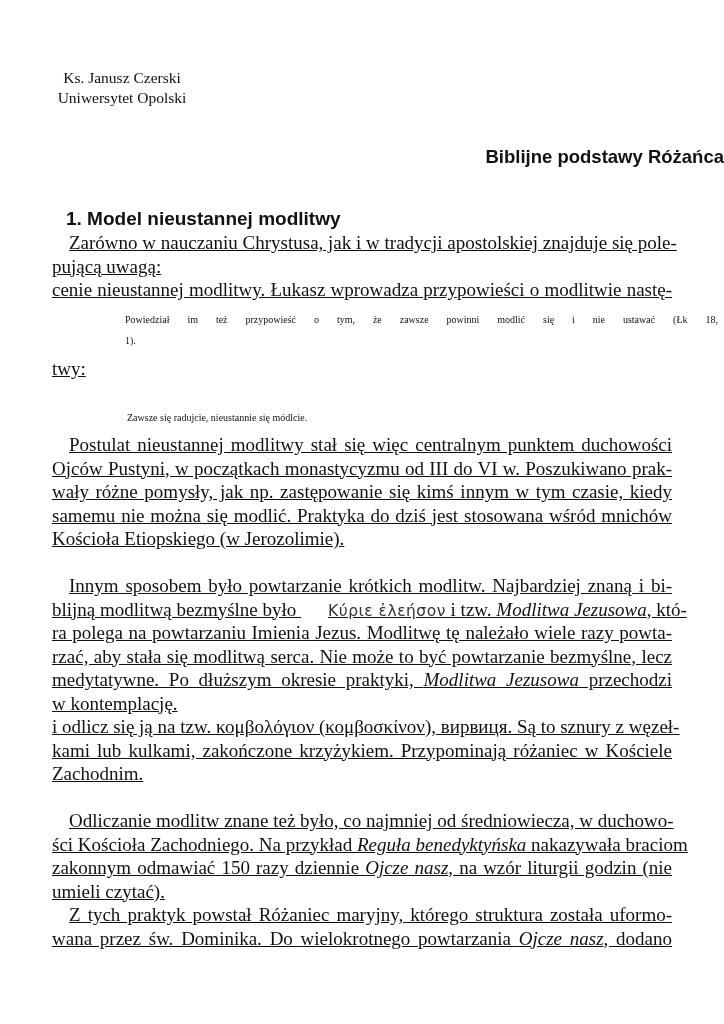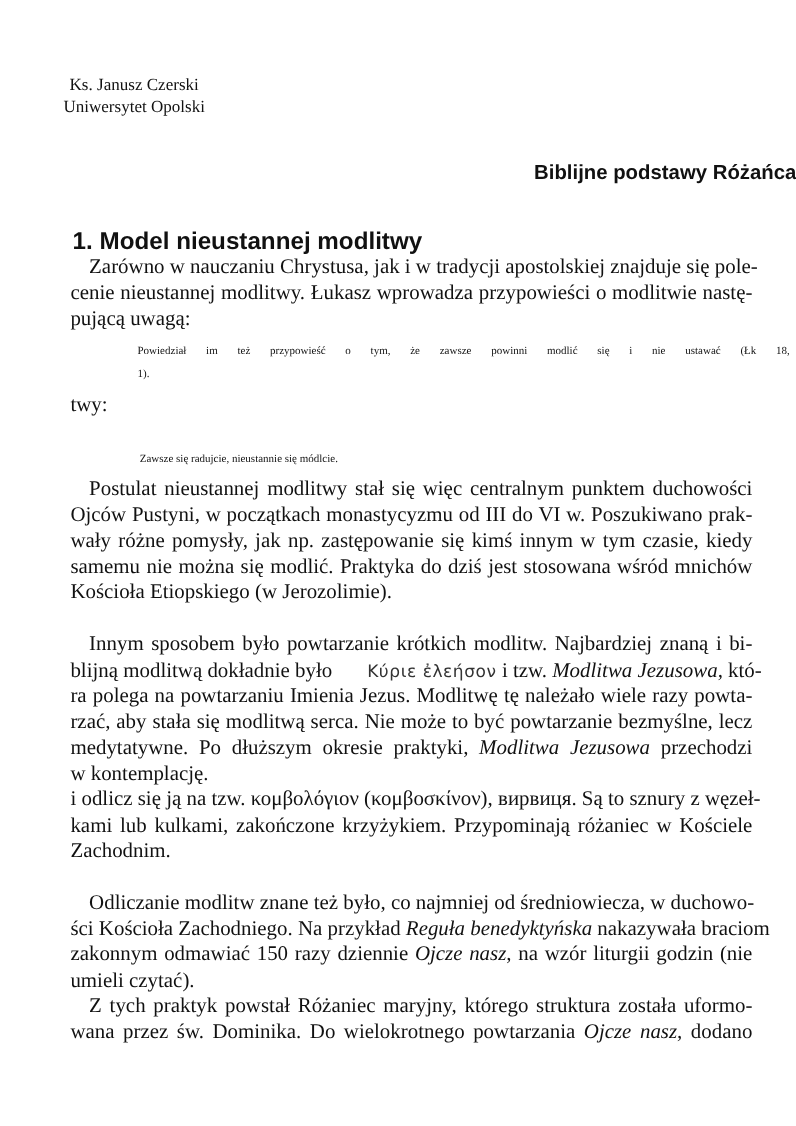--- a/index.html
+++ b/index.html
@@ -43,30 +43,31 @@
       font-weight: bold;
       font-size: 18.5px;
       line-height: 24px;
     }
     .section-heading {
       position: absolute;
       left: 66px;
       top: 207px;
       font-family: "Liberation Sans", "DejaVu Sans", sans-serif;
       font-weight: bold;
-      font-size: 22px;
+      font-size: 19px;
       line-height: 24px;
     }
     .body {
       position: absolute;
-      left: 64px;
+      left: 52px;
       width: 620px;
       font-family: "Liberation Serif", "DejaVu Serif", serif;
       font-size: 19px;
       line-height: 23.5px;
+      text-decoration: underline;
     }
     .line {
       display: block;
       white-space: nowrap;
       height: 23.5px;
     }
     .just {
       text-align: justify;
       text-align-last: justify;
     }
@@ -99,22 +100,22 @@
     <div>Ks. Janusz Czerski</div>
     <div>Uniwersytet Opolski</div>
   </div>
 
   <div class="title">Biblijne podstawy Różańca</div>
 
   <div class="section-heading">1. Model nieustannej modlitwy</div>
 
   <div class="body" style="top:231px;">
     <span class="line just indent">Zarówno w nauczaniu Chrystusa, jak i w tradycji apostolskiej znajduje się pole-</span>
+    <span class="line">pującą uwagą:</span>
     <span class="line just">cenie nieustannej modlitwy. Łukasz wprowadza przypowieści o modlitwie nastę-</span>
-    <span class="line">pującą uwagą:</span>
   </div>
 
   <div class="quote" style="top:309px;">
     <span class="line just">Powiedział im też przypowieść o tym, że zawsze powinni modlić się i nie ustawać (Łk 18,</span>
     <span class="line">1).</span>
   </div>
 
   <div class="body" style="top:357px;">
     <span class="line">twy:</span>
   </div>
@@ -126,21 +127,21 @@
   <div class="body" style="top:433px;">
     <span class="line just indent">Postulat nieustannej modlitwy stał się więc centralnym punktem duchowości</span>
     <span class="line just">Ojców Pustyni, w początkach monastycyzmu od III do VI w. Poszukiwano prak-</span>
     <span class="line just">wały różne pomysły, jak np. zastępowanie się kimś innym w tym czasie, kiedy</span>
     <span class="line just">samemu nie można się modlić. Praktyka do dziś jest stosowana wśród mnichów</span>
     <span class="line">Kościoła Etiopskiego (w Jerozolimie).</span>
   </div>
 
   <div class="body" style="top:574px;">
     <span class="line just indent">Innym sposobem było powtarzanie krótkich modlitw. Najbardziej znaną i bi-</span>
-    <span class="line just"><span>blijną modlitwą dokładnie było </span><span class="greek">Κύριε ἐλεήσον</span><span> i tzw. </span><em>Modlitwa Jezusowa</em><span>, któ-</span></span>
+    <span class="line just"><span>blijną modlitwą bezmyślne było </span><span class="greek">Κύριε ἐλεήσον</span><span> i tzw. </span><em>Modlitwa Jezusowa</em><span>, któ-</span></span>
     <span class="line just">ra polega na powtarzaniu Imienia Jezus. Modlitwę tę należało wiele razy powta-</span>
     <span class="line just">rzać, aby stała się modlitwą serca. Nie może to być powtarzanie bezmyślne, lecz</span>
     <span class="line just"><span>medytatywne. Po dłuższym okresie praktyki, </span><em>Modlitwa Jezusowa</em><span> przechodzi</span></span>
     <span class="line">w kontemplację.</span>
   </div>
 
   <div class="body" style="top:715px;">
     <span class="line just">i odlicz się ją na tzw. κομβολόγιον (κομβοσκίνον), вирвиця. Są to sznury z węzeł-</span>
     <span class="line just">kami lub kulkami, zakończone krzyżykiem. Przypominają różaniec w Kościele</span>
     <span class="line">Zachodnim.</span>

